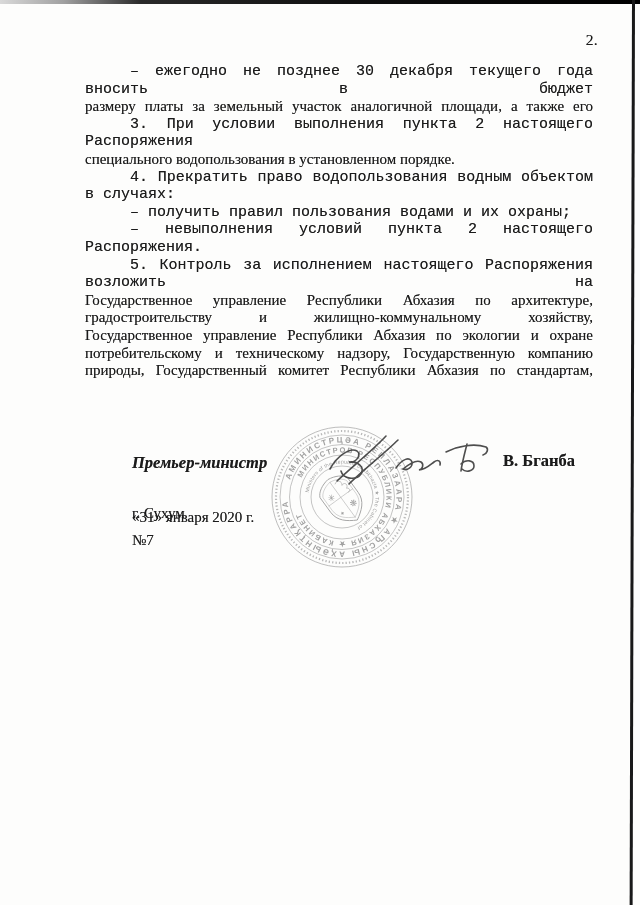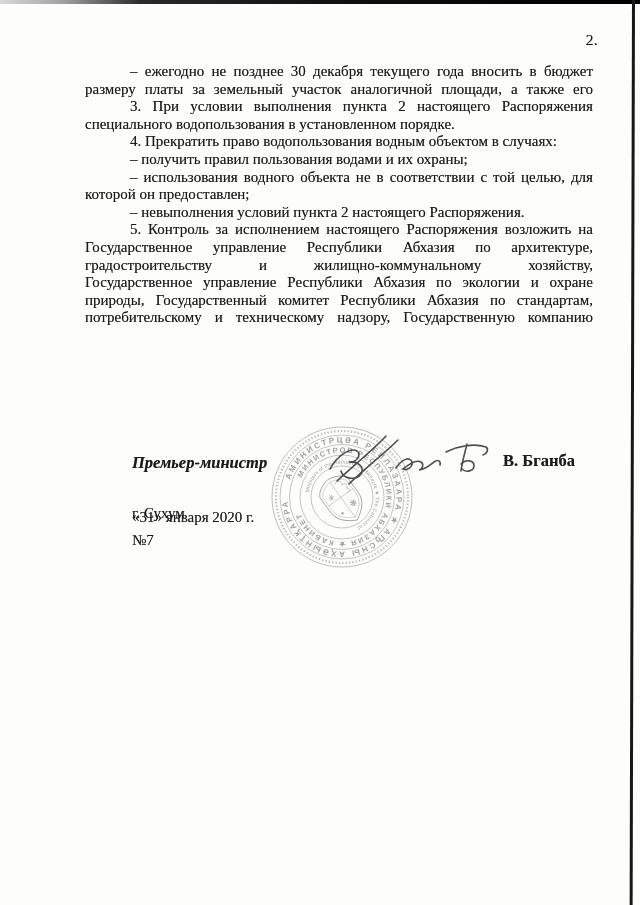--- a/index.html
+++ b/index.html
@@ -31,21 +31,21 @@
   }
   
   .doc-body{
     position:absolute; left:85px; top:63px; width:508px;
     font-size:15px; line-height:17.6px;
     text-shadow:0 0 .35px rgba(0,0,0,.55);
   }
   .para{margin:0;}
   .line{ text-align:justify; text-align-last:justify; white-space:normal; }
   .line.last{ text-align-last:left; }
-  .line.first{ text-indent:45px; }
+  .line.first{ text-indent:45px;font-family:Liberation Mono, monospace; }
   
   .signoff-title{
     position:absolute; left:132px; top:453px;
     font-size:16.5px; font-weight:bold;
     text-shadow:0 0 .35px rgba(0,0,0,.55);
     font-style:italic;
   }
   .signoff-name{
     position:absolute; left:503px; top:451px;
     font-size:16.5px; font-weight:bold;
@@ -79,33 +79,29 @@
         <div class="line first">3. При условии выполнения пункта 2 настоящего Распоряжения</div>
         <div class="line last">специального водопользования в установленном порядке.</div>
       </div>
       <div class="para">
         <div class="line first last">4. Прекратить право водопользования водным объектом в случаях:</div>
       </div>
       <div class="para">
         <div class="line first last">– получить правил пользования водами и их охраны;</div>
       </div>
       <div class="para">
-        <div class="line first">– использования водного объекта не в соответствии с той целью, для</div>
-        <div class="line last">которой он предоставлен;</div>
-      </div>
-      <div class="para">
         <div class="line first last">– невыполнения условий пункта 2 настоящего Распоряжения.</div>
       </div>
       <div class="para">
         <div class="line first">5. Контроль за исполнением настоящего Распоряжения возложить на</div>
         <div class="line">Государственное управление Республики Абхазия по архитектуре,</div>
         <div class="line">градостроительству и жилищно-коммунальному хозяйству,</div>
         <div class="line">Государственное управление Республики Абхазия по экологии и охране</div>
+        <div class="line">потребительскому и техническому надзору, Государственную компанию</div>
         <div class="line">природы, Государственный комитет Республики Абхазия по стандартам,</div>
-        <div class="line">потребительскому и техническому надзору, Государственную компанию</div>
       </div>
     </div>
 
   <div class="signoff-title">Премьер-министр</div>
   <div class="signoff-name">В. Бганба</div>
   <div class="signoff-place">г. Сухум</div>
   <div class="signoff-date">«31» января 2020 г.</div>
   <div class="signoff-number">№7</div>
 
   <svg class="stamp" viewBox="0 0 160 160">

